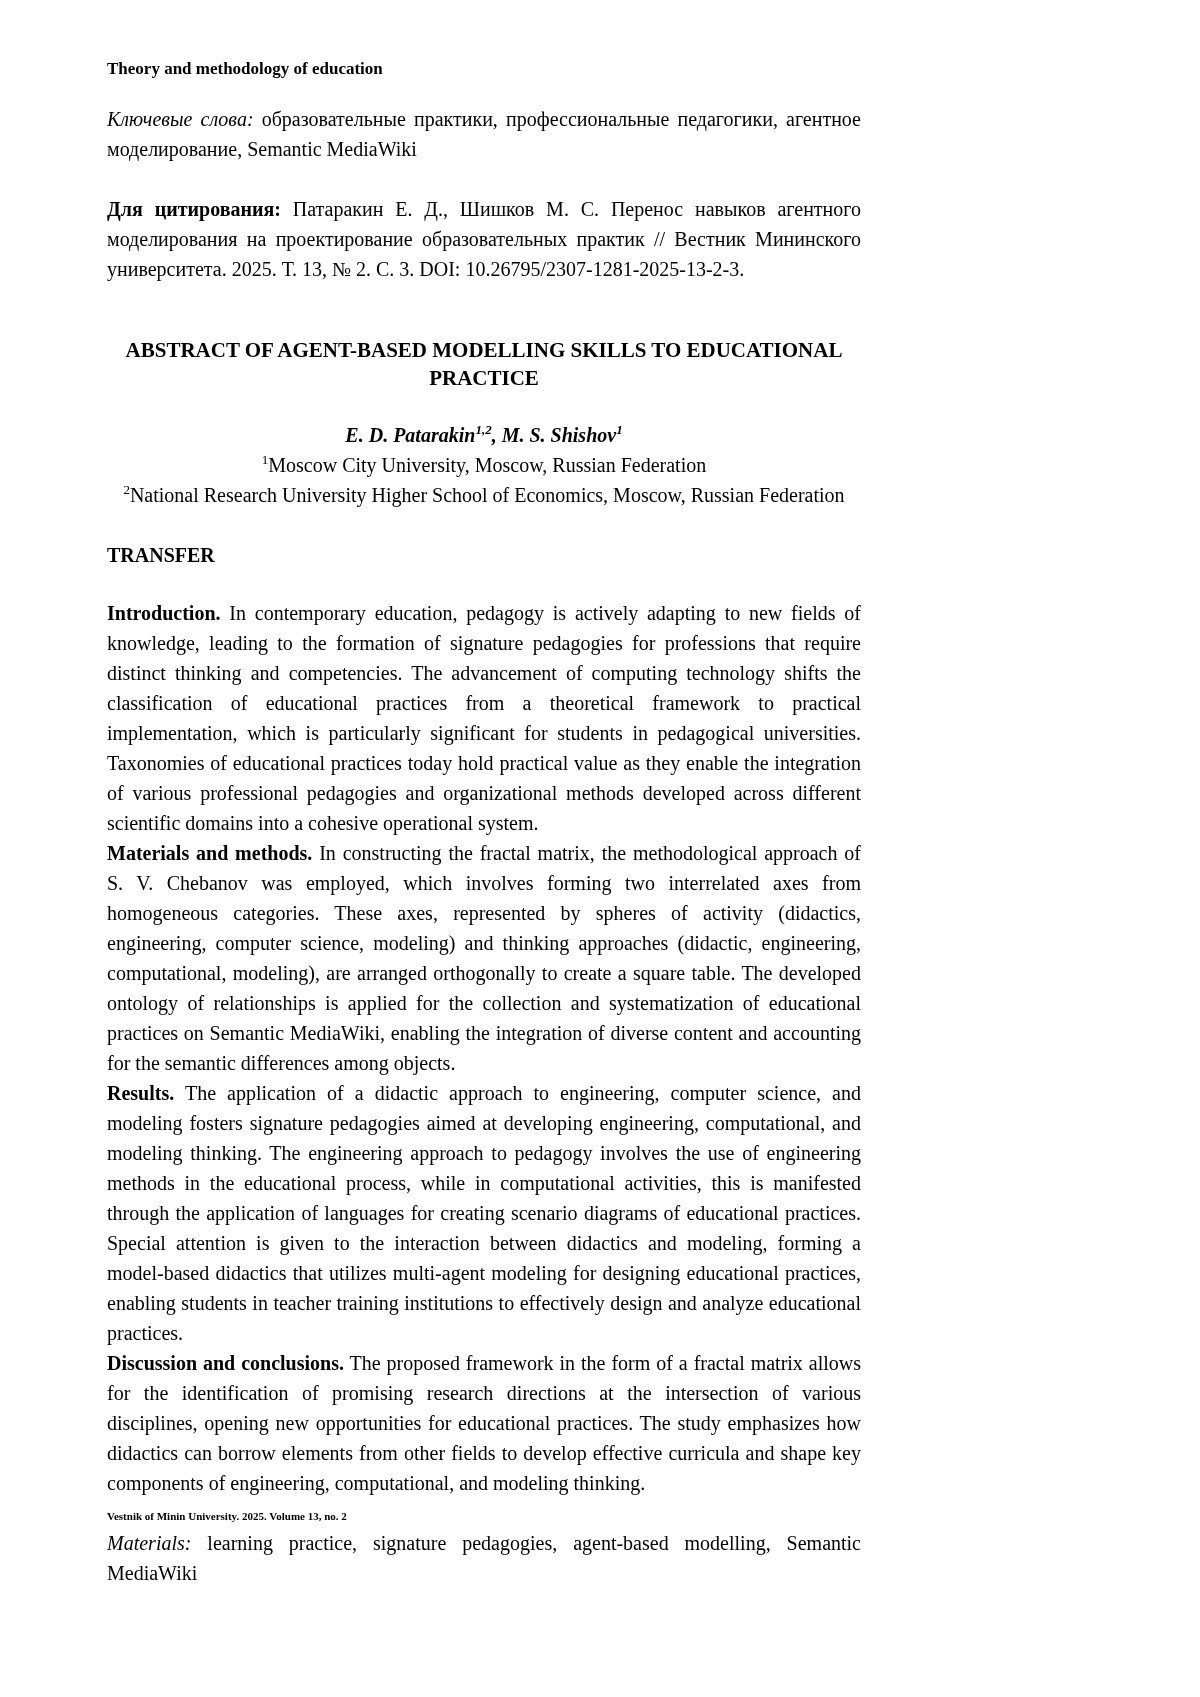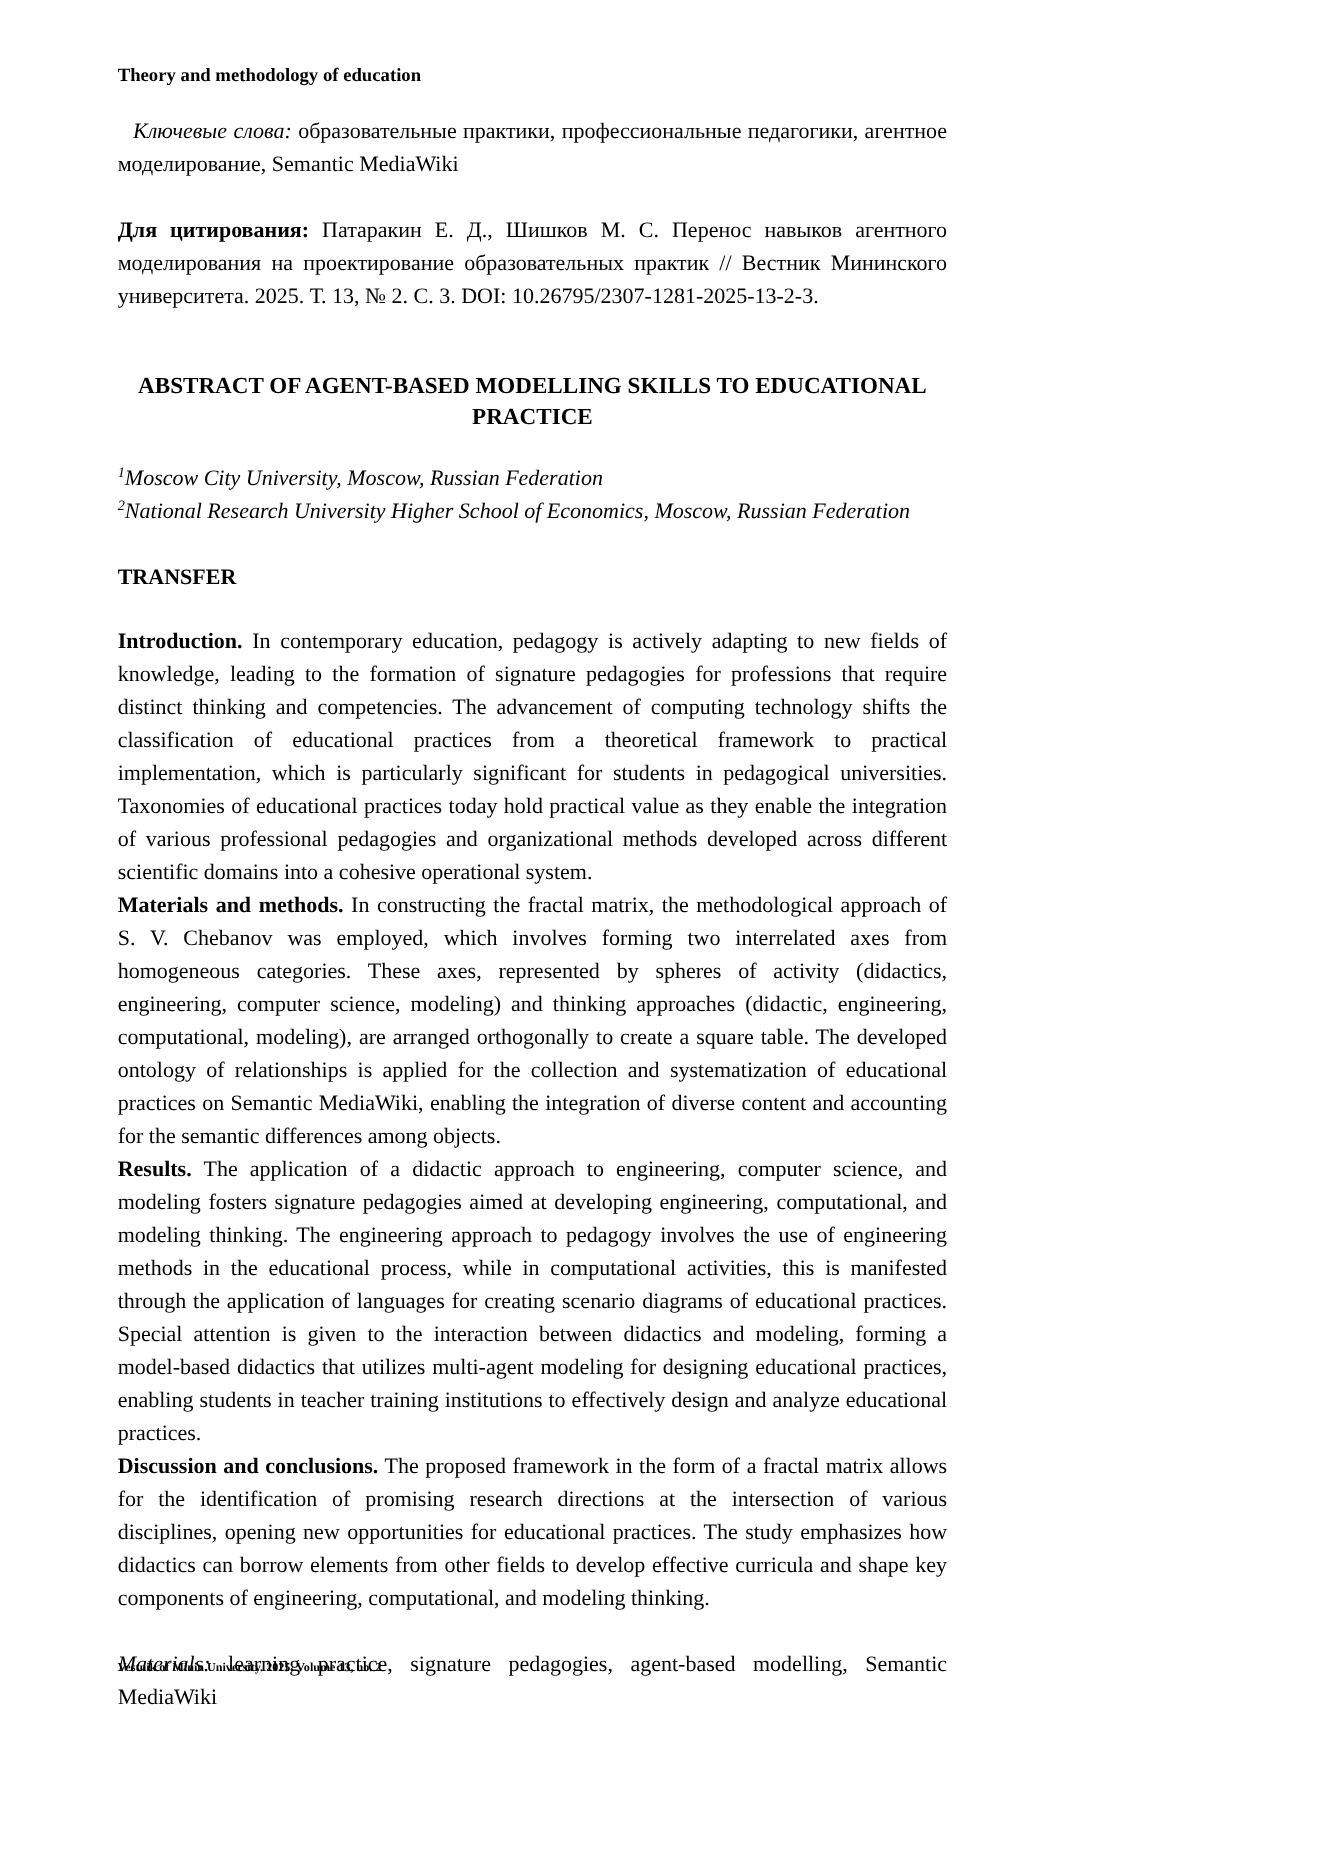--- a/index.html
+++ b/index.html
@@ -21,37 +21,38 @@
     margin: 0 0 24px 0;
     line-height: 22px;
   }
   p { margin: 0; }
   .body-text {
     font-size: 20px;
     line-height: 30px;
     text-align: justify;
   }
   .keywords-ru { margin: 0 0 30px 0; }
-  .keywords-ru .label { font-style: italic; margin-left: 14px; }
+  .keywords-ru .label { font-style: italic; }
   .citation { margin: 0; }
   .citation .label { font-weight: bold; }
   .doc-title {
     font-size: 21px; font-weight: bold;
     text-align: center;
     margin: 52px 0 28px 0;
     line-height: 28px;
   }
   .authors {
     font-size: 20px; font-weight: bold; font-style: italic;
     text-align: center;
     line-height: 30px;
     margin: 0;
   }
   .affiliation {
-    font-size: 20px; font-style: italic;
+    font-size: 20px; 
+    text-align: center;
     line-height: 30px;
     margin: 0;
   }
   sup { font-size: 13px; line-height: 0; }
   .abstract-heading {
     font-size: 20px; font-weight: bold;
     margin: 30px 0 28px 0;
     line-height: 30px;
   }
   .abs-para .label { font-weight: bold; margin-top: 21px; }
@@ -74,20 +75,23 @@
   <p class="body-text keywords-ru">
     <span class="label">Ключевые слова:</span><span> образовательные практики, профессиональные педагогики, агентное моделирование, Semantic MediaWiki</span>
   </p>
 
   <p class="body-text citation">
     <span class="label">Для цитирования:</span><span> Патаракин Е. Д., Шишков М. С. Перенос навыков агентного моделирования на проектирование образовательных практик // Вестник Мининского университета. 2025. Т. 13, № 2. С. 3. DOI: 10.26795/2307-1281-2025-13-2-3.</span>
   </p>
 
   <h1 class="doc-title">ABSTRACT OF AGENT-BASED MODELLING SKILLS TO EDUCATIONAL PRACTICE</h1>
 
+  <p class="authors">
+    <span>E. D. Patarakin</span><sup>1,2</sup><span>, </span><span>M. S. Shishov</span><sup>1</sup>
+  </p>
 
   <p class="affiliation">
     <sup>1</sup><span>Moscow City University, Moscow, Russian Federation</span>
   </p>
   <p class="affiliation">
     <sup>2</sup><span>National Research University Higher School of Economics, Moscow, Russian Federation</span>
   </p>
 
   <div class="abstract-heading">TRANSFER</div>
 

